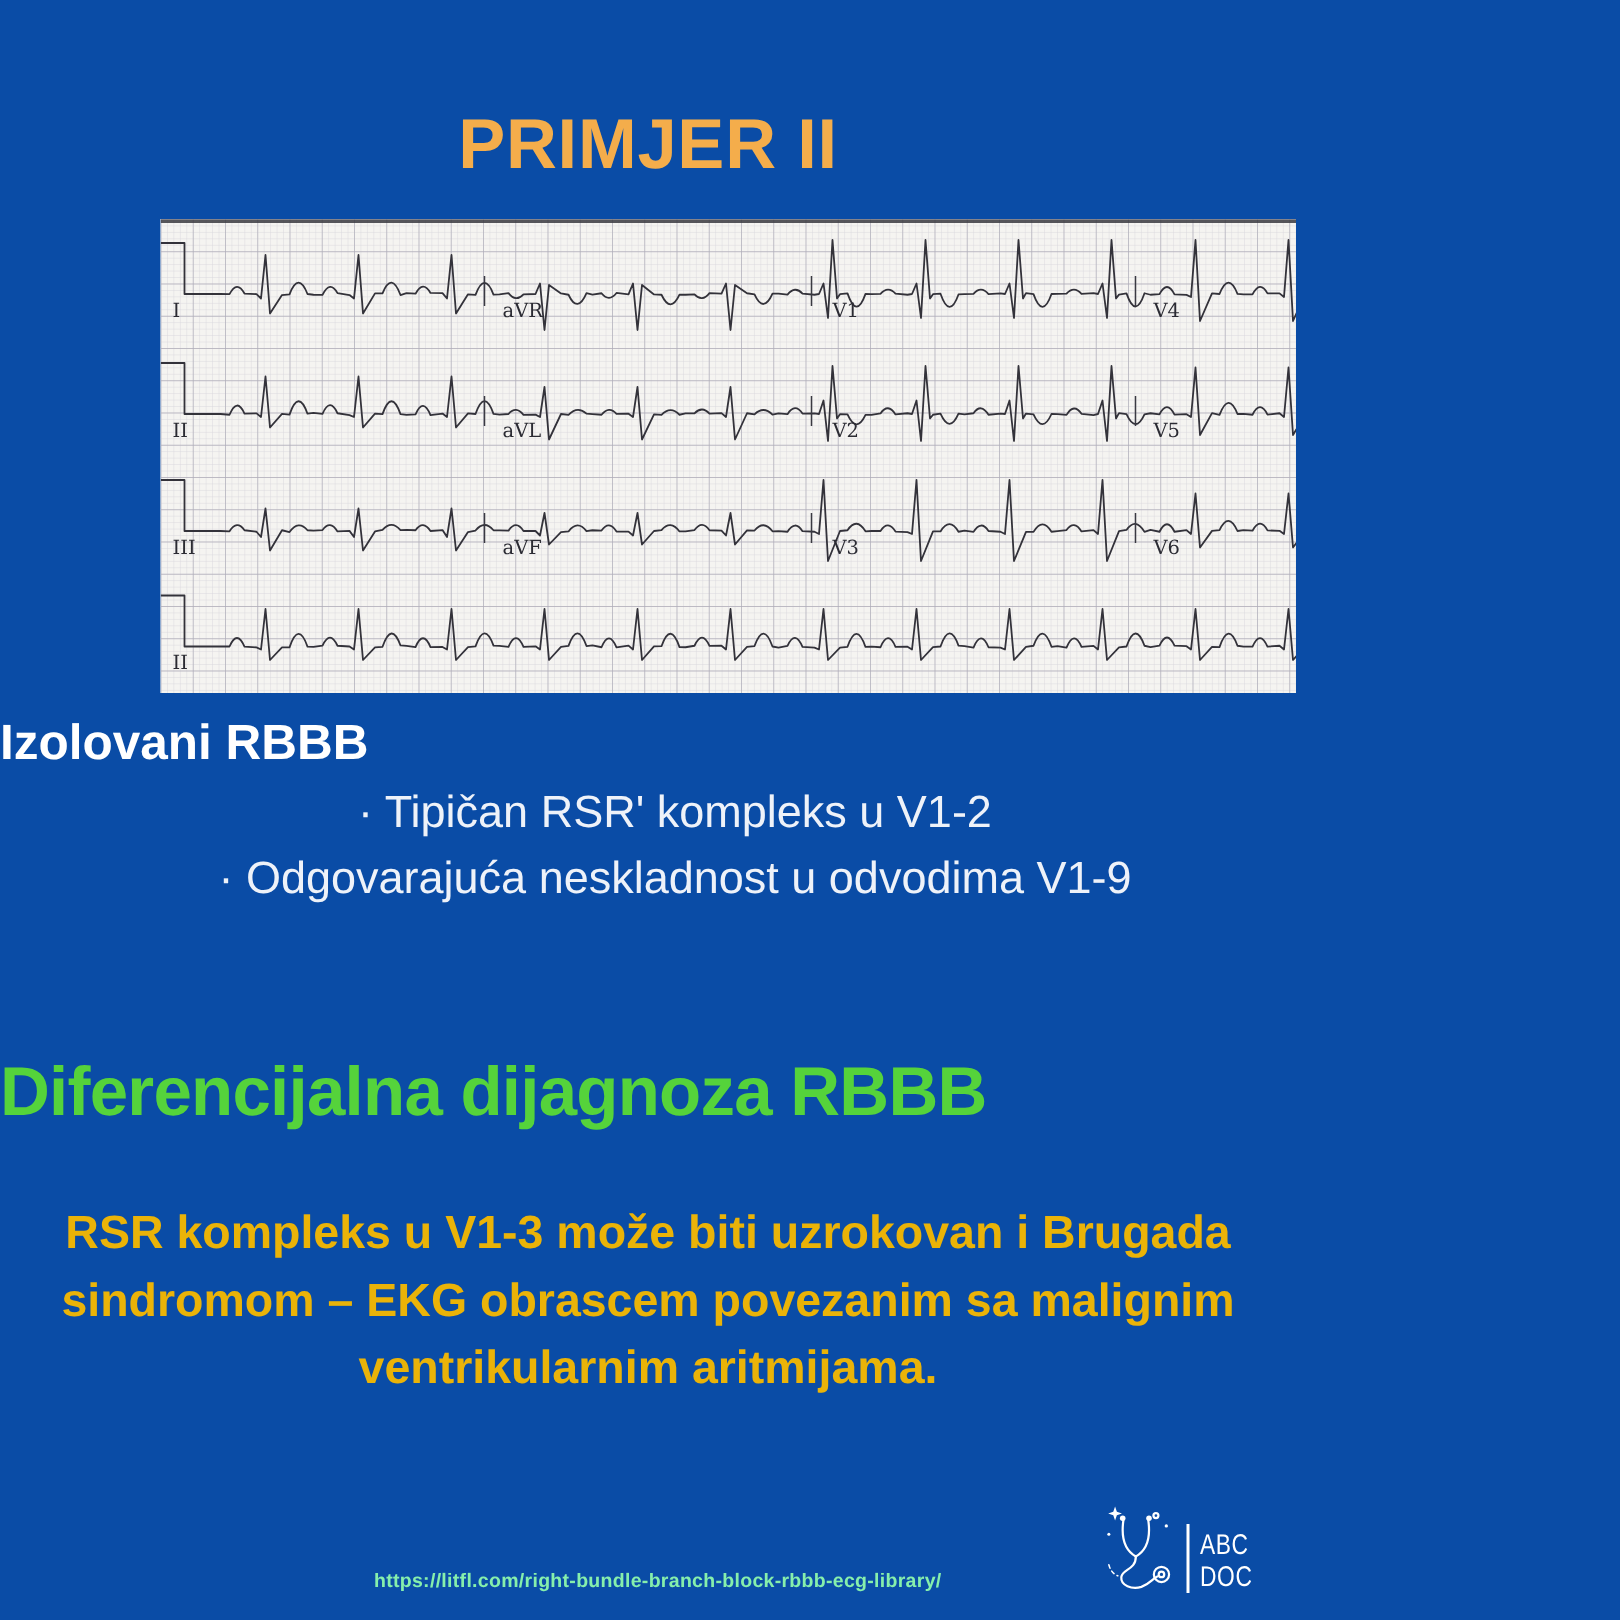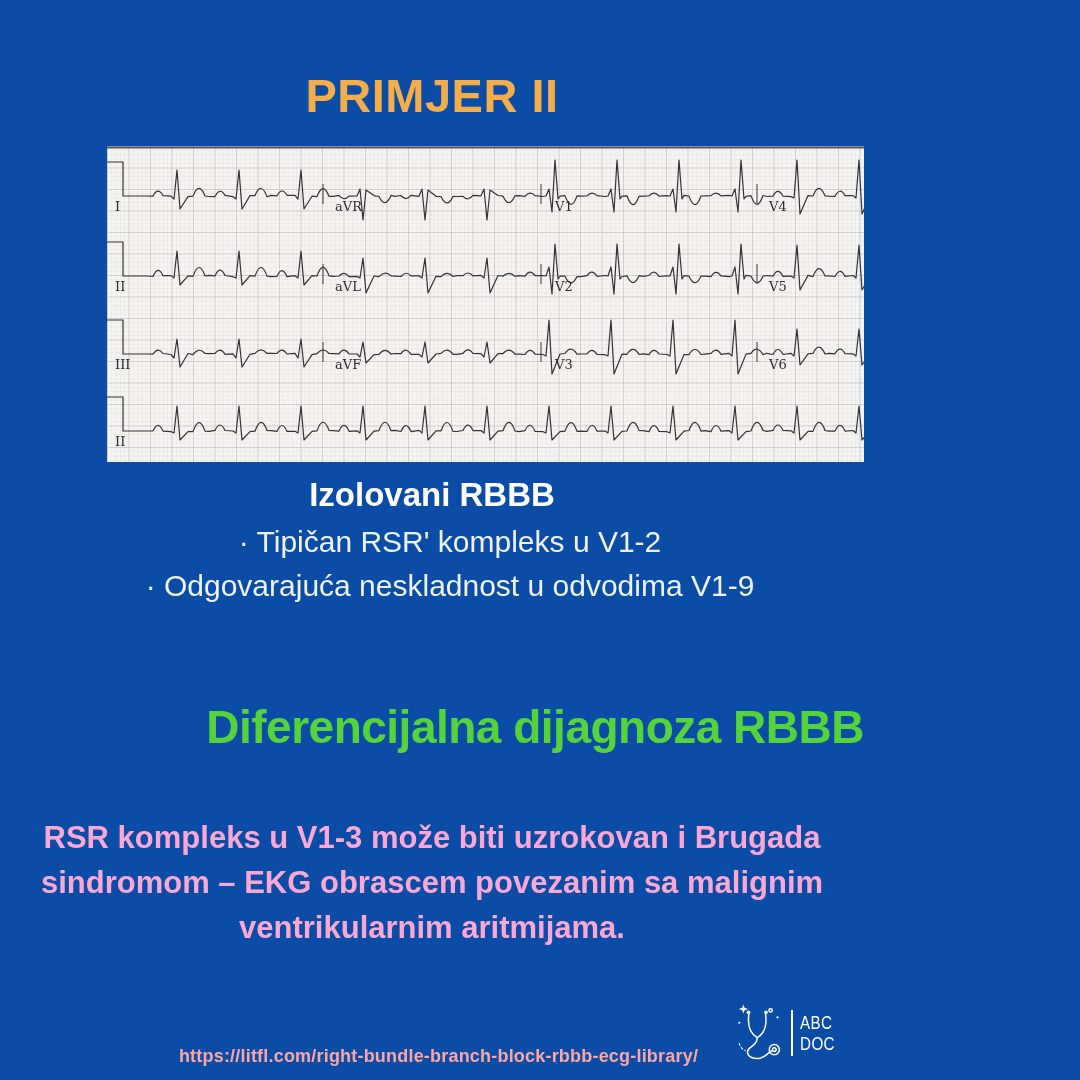--- a/index.html
+++ b/index.html
@@ -10,41 +10,41 @@
   .title{
     position:absolute;top:68px;left:0;right:0;text-align:center;
     font-size:47px;font-weight:700;letter-spacing:.5px;color:#F4AD4B;
   }
   .ecg{
     position:absolute;left:107px;top:146px;width:863px;height:316px;
     background:#f5f4f1;overflow:hidden;
   }
   .ecg svg{display:block;}
   .findings-heading{
-    position:absolute;top:476px;left:0;right:0;text-align:center;
+    position:absolute;top:476px;left:0;right:0;text-align:left;
     font-size:33px;font-weight:700;color:#ffffff;
   }
   .bullets{
     position:absolute;top:520px;left:0;right:0;text-align:center;
     font-size:30px;font-weight:300;color:#eef2f9;line-height:44px;padding-left:36px;
   }
   .diff-heading{
-    position:absolute;top:700px;left:0;right:0;text-align:right;
+    position:absolute;top:700px;left:0;right:0;text-align:left;
     font-size:46px;font-weight:700;color:#55D33B;letter-spacing:-.5px;
   }
   .diff-body{
-    position:absolute;top:799px;left:0;right:0;margin:16px auto;max-width:910px;
-    text-align:center;font-size:31px;font-weight:700;color:#f9a8d4;line-height:45px;
+    position:absolute;top:799px;left:0;right:0;margin:0 auto;max-width:910px;
+    text-align:center;font-size:31px;font-weight:700;color:#eab308;line-height:45px;
   }
   .url{
     position:absolute;top:1046px;left:0;right:0;text-align:center;
-    font-size:18px;font-weight:700;color:#fca5a5;letter-spacing:.2px;padding-left:13px;
+    font-size:13px;font-weight:700;color:#86efac;letter-spacing:.2px;padding-left:13px;
   }
   .logo{
-    position:absolute;right:20px;top:1004px;display:flex;align-items:center;gap:7px;
+    position:absolute;right:20px;top:1004px;display:flex;align-items:flex-end;gap:7px;
   }
   .logo-bar{width:2px;height:46px;background:#ffffff;}
   .logo-text{
     color:#ffffff;font-size:19px;line-height:21px;font-weight:500;letter-spacing:.5px;
     transform:scaleX(.8);transform-origin:left center;
   }
 </style>
 </head>
 <body>
 

